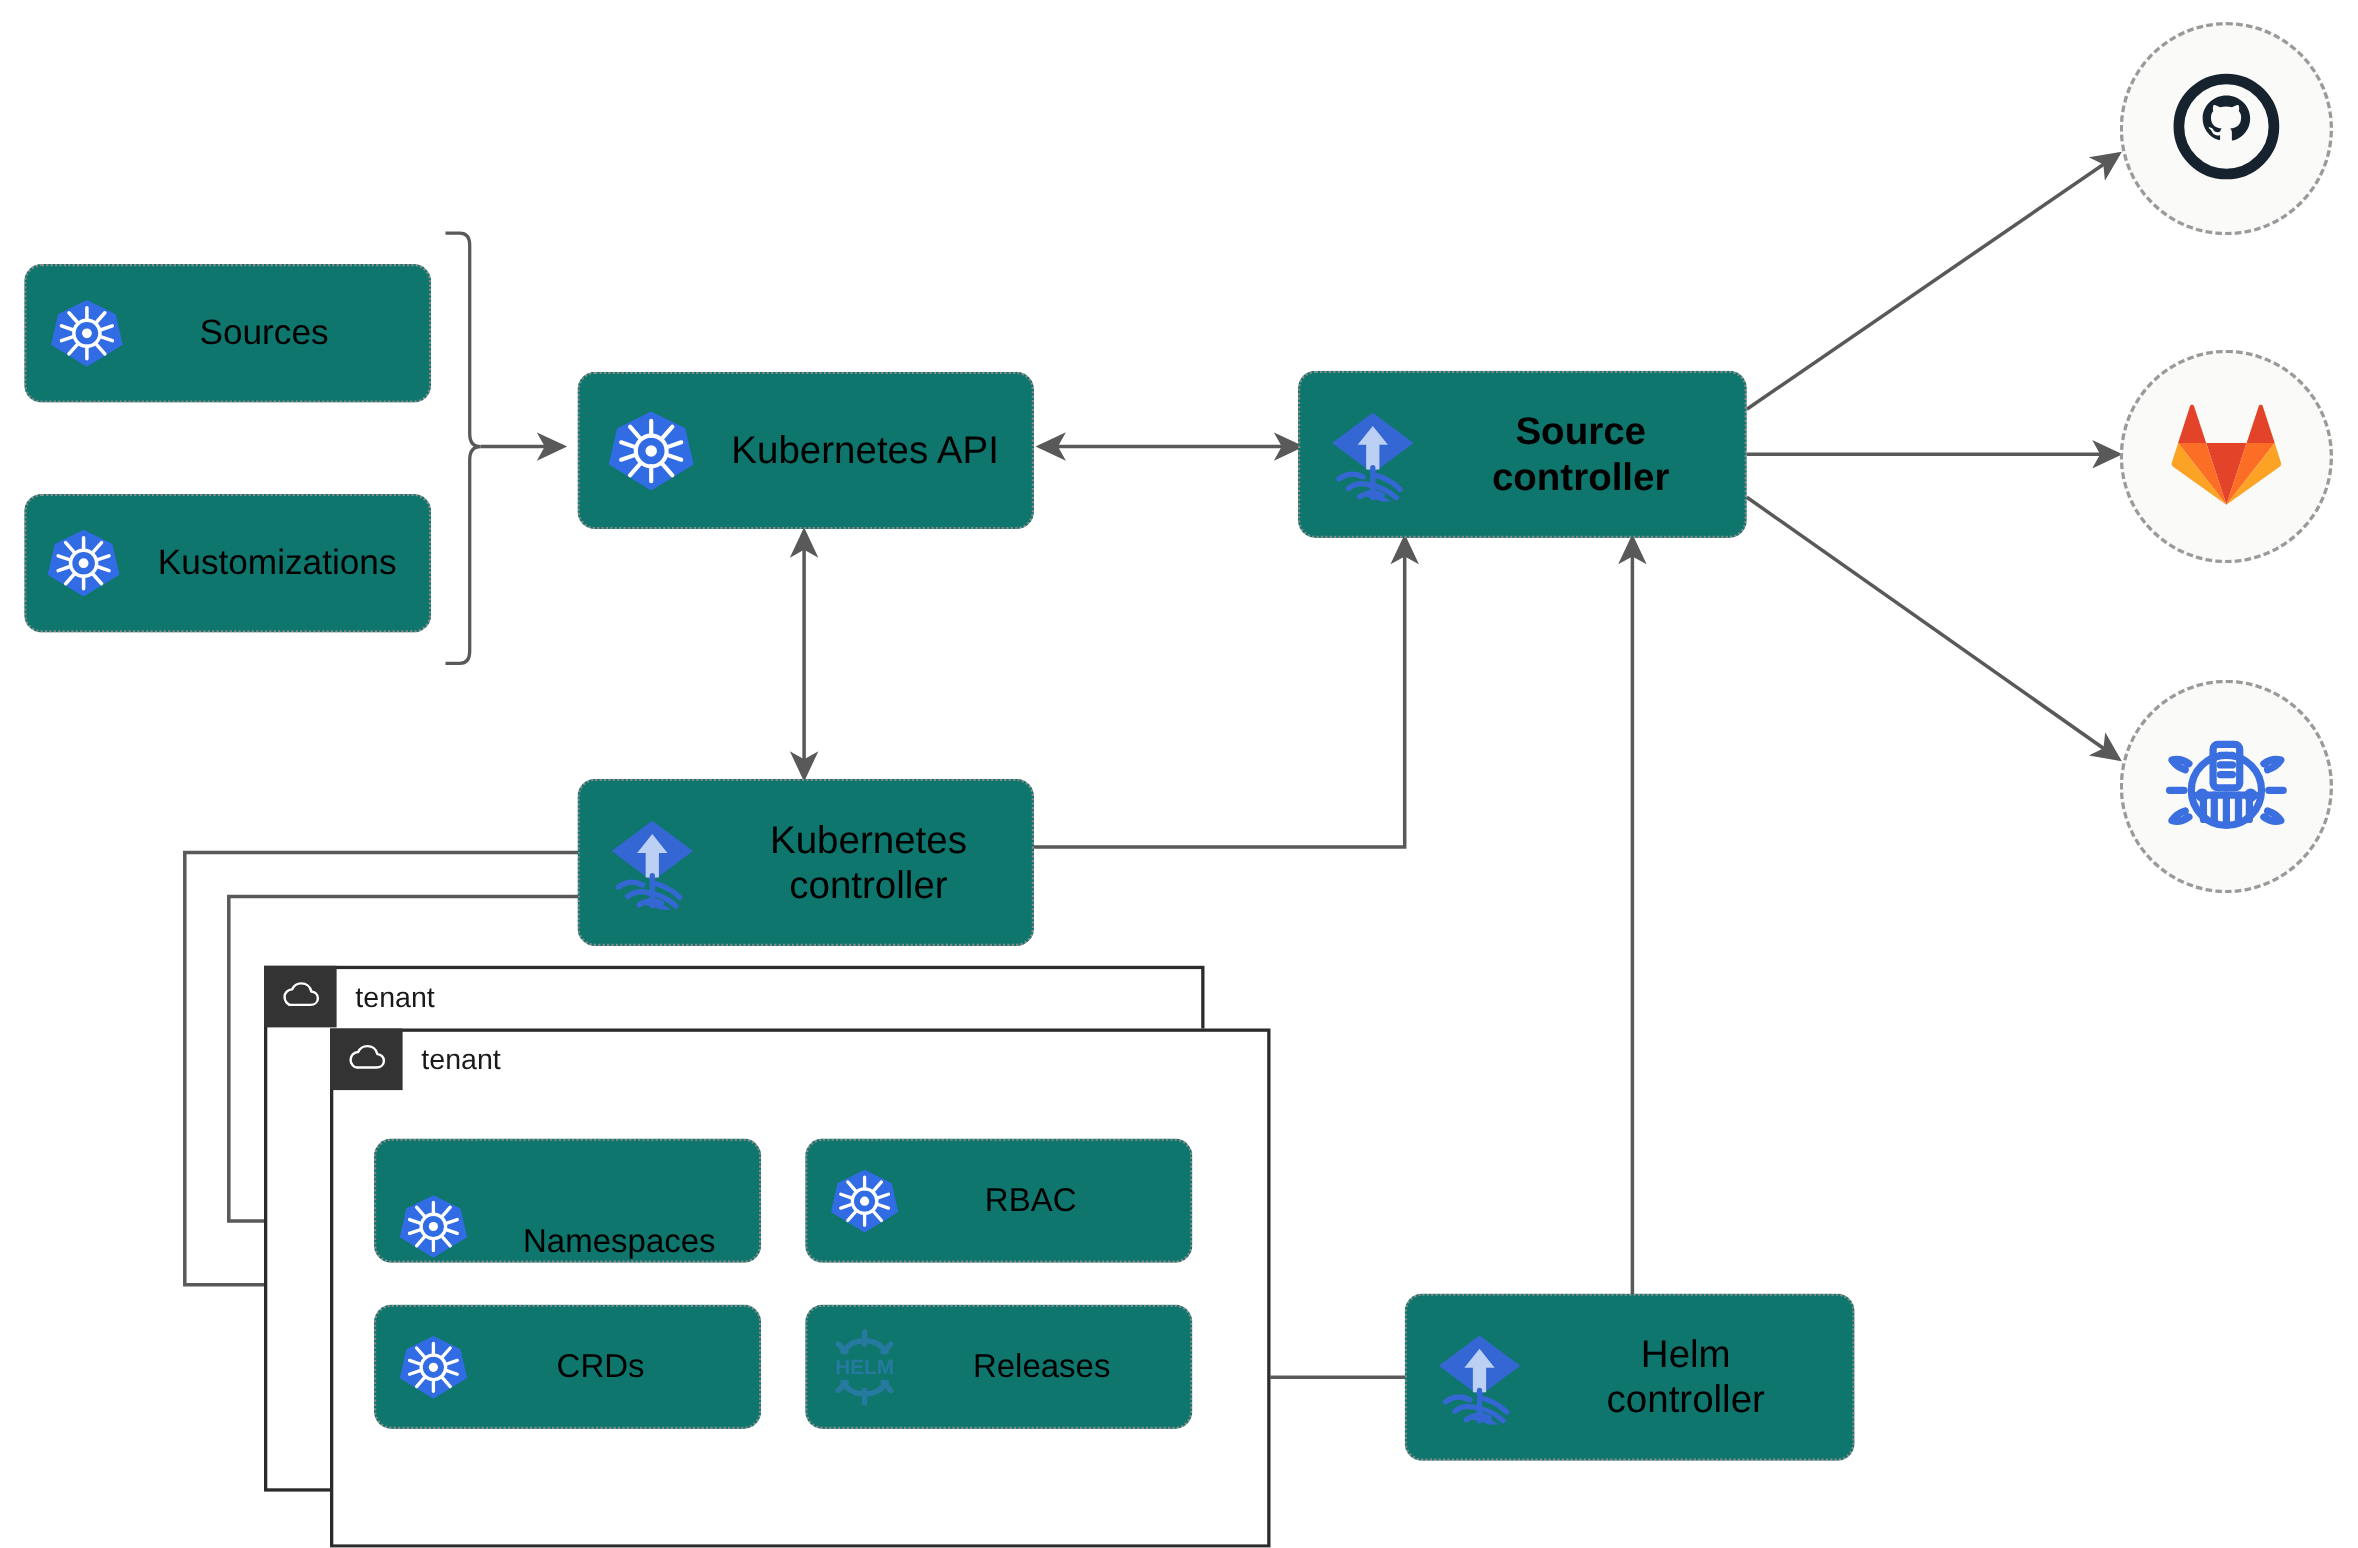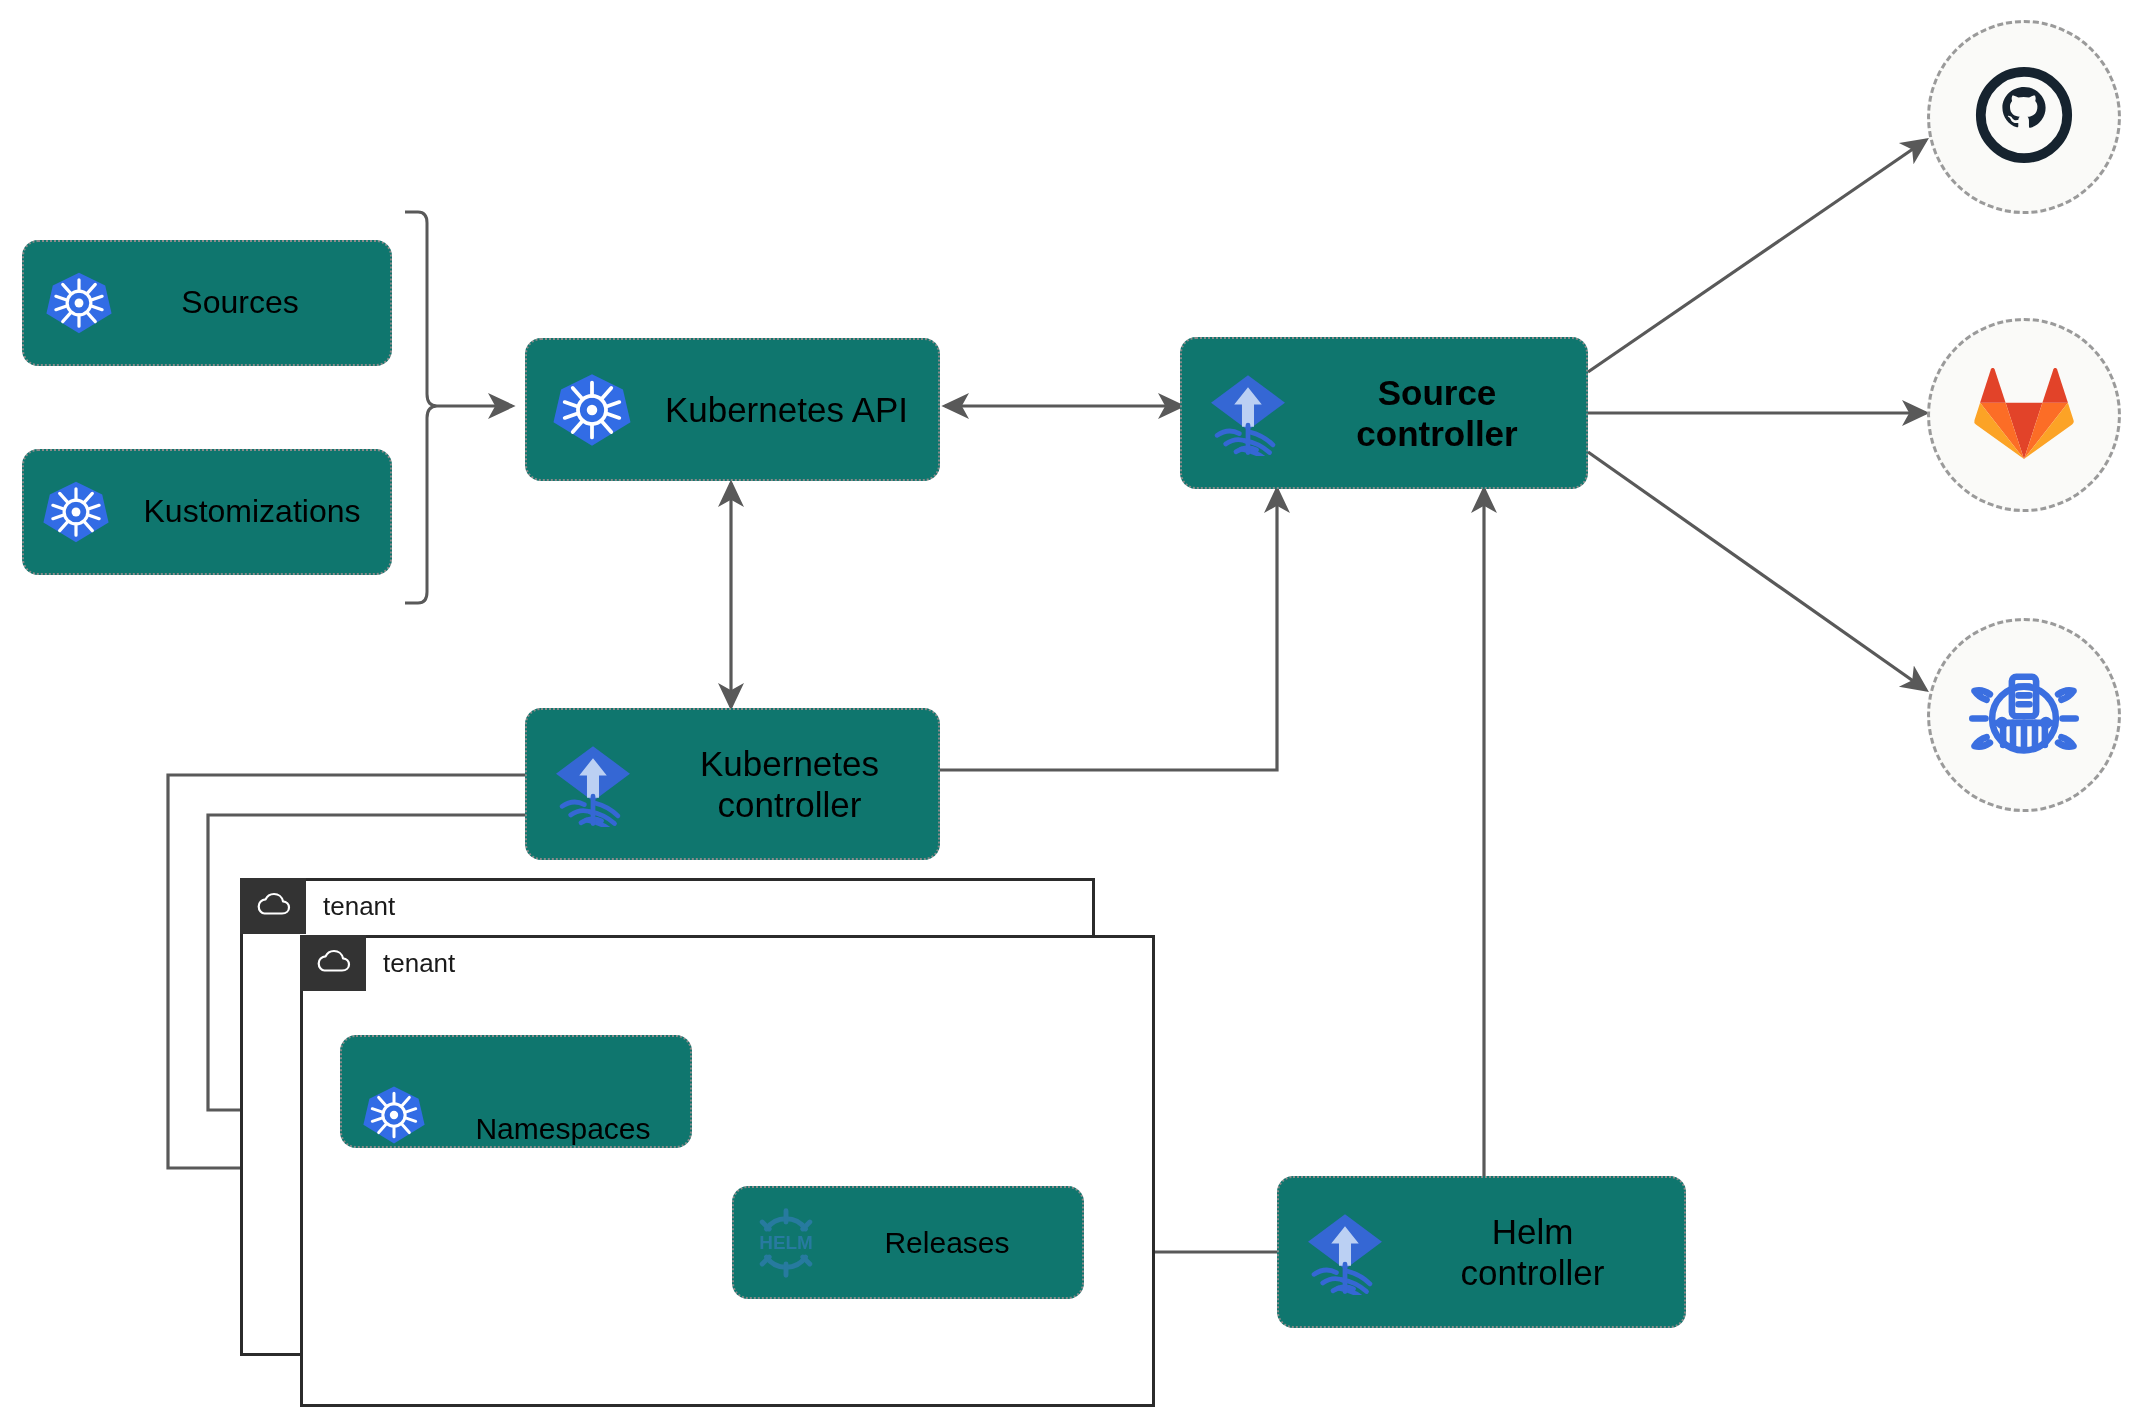--- a/index.html
+++ b/index.html
@@ -188,21 +188,47 @@
         <g fill="none" stroke="#ffffff" stroke-width="3.1" stroke-linecap="round">
           <circle cx="32" cy="32" r="11.5"></circle>
           <path d="M32 9.5v11M32 43.5v11M9.6 25.5l10.5 3.6M43.9 34.9l10.5 3.6M54.4 25.5l-10.5 3.6M20.1 34.9 9.6 38.5M16.2 50.1 24 41.3M40 22.7l7.8-8.8M16.2 13.9 24 22.7M40 41.3l7.8 8.8"></path>
         </g>
         <circle cx="32" cy="32" r="4.3" fill="#ffffff"></circle>
       </svg>
     </div>
     <div class="lbl" style="font-size:30px;padding-right:10px;">Namespaces</div>
   </div>
 
-
+  <div class="node" style="left:732px;top:1035px;width:352px;height:113px;">
+    <div class="ico" style="width:104px;">
+      <svg class="k8s-svg" width="62" height="62" viewBox="0 0 64 64">
+        <path d="M32 2.6 57.4 15.1 63.6 42.1 32 61.4 0.4 42.1 6.6 15.1Z" fill="#326CE5"></path>
+        <g fill="none" stroke="#ffffff" stroke-width="3.1" stroke-linecap="round">
+          <circle cx="32" cy="32" r="11.5"></circle>
+          <path d="M32 9.5v11M32 43.5v11M9.6 25.5l10.5 3.6M43.9 34.9l10.5 3.6M54.4 25.5l-10.5 3.6M20.1 34.9 9.6 38.5M16.2 50.1 24 41.3M40 22.7l7.8-8.8M16.2 13.9 24 22.7M40 41.3l7.8 8.8"></path>
+        </g>
+        <circle cx="32" cy="32" r="4.3" fill="#ffffff"></circle>
+      </svg>
+    </div>
+    <div class="lbl" style="font-size:30px;padding-right:46px;">RBAC</div>
+  </div>
+
+  <div class="node" style="left:340px;top:1186px;width:352px;height:113px;">
+    <div class="ico" style="width:104px;">
+      <svg class="k8s-svg" width="62" height="62" viewBox="0 0 64 64">
+        <path d="M32 2.6 57.4 15.1 63.6 42.1 32 61.4 0.4 42.1 6.6 15.1Z" fill="#326CE5"></path>
+        <g fill="none" stroke="#ffffff" stroke-width="3.1" stroke-linecap="round">
+          <circle cx="32" cy="32" r="11.5"></circle>
+          <path d="M32 9.5v11M32 43.5v11M9.6 25.5l10.5 3.6M43.9 34.9l10.5 3.6M54.4 25.5l-10.5 3.6M20.1 34.9 9.6 38.5M16.2 50.1 24 41.3M40 22.7l7.8-8.8M16.2 13.9 24 22.7M40 41.3l7.8 8.8"></path>
+        </g>
+        <circle cx="32" cy="32" r="4.3" fill="#ffffff"></circle>
+      </svg>
+    </div>
+    <div class="lbl" style="font-size:30px;padding-right:44px;">CRDs</div>
+  </div>
 
   <div class="node" style="left:732px;top:1186px;width:352px;height:113px;">
     <div class="ico" style="width:104px;">
       <svg width="70" height="70" viewBox="0 0 100 100">
         <g stroke="#277A9F" stroke-width="7" fill="none" stroke-linecap="round">
           <path d="M22 30A34 34 0 0 1 78 30"></path>
           <path d="M22 70A34 34 0 0 0 78 70"></path>
           <path d="M50 4v16M50 80v16M16 20l10 10M84 20 74 30M16 80l10-10M84 80 74 70"></path>
         </g>
         <text x="50" y="59" text-anchor="middle" font-family="Liberation Sans, sans-serif" font-size="27" font-weight="bold" fill="#277A9F">HELM</text>

